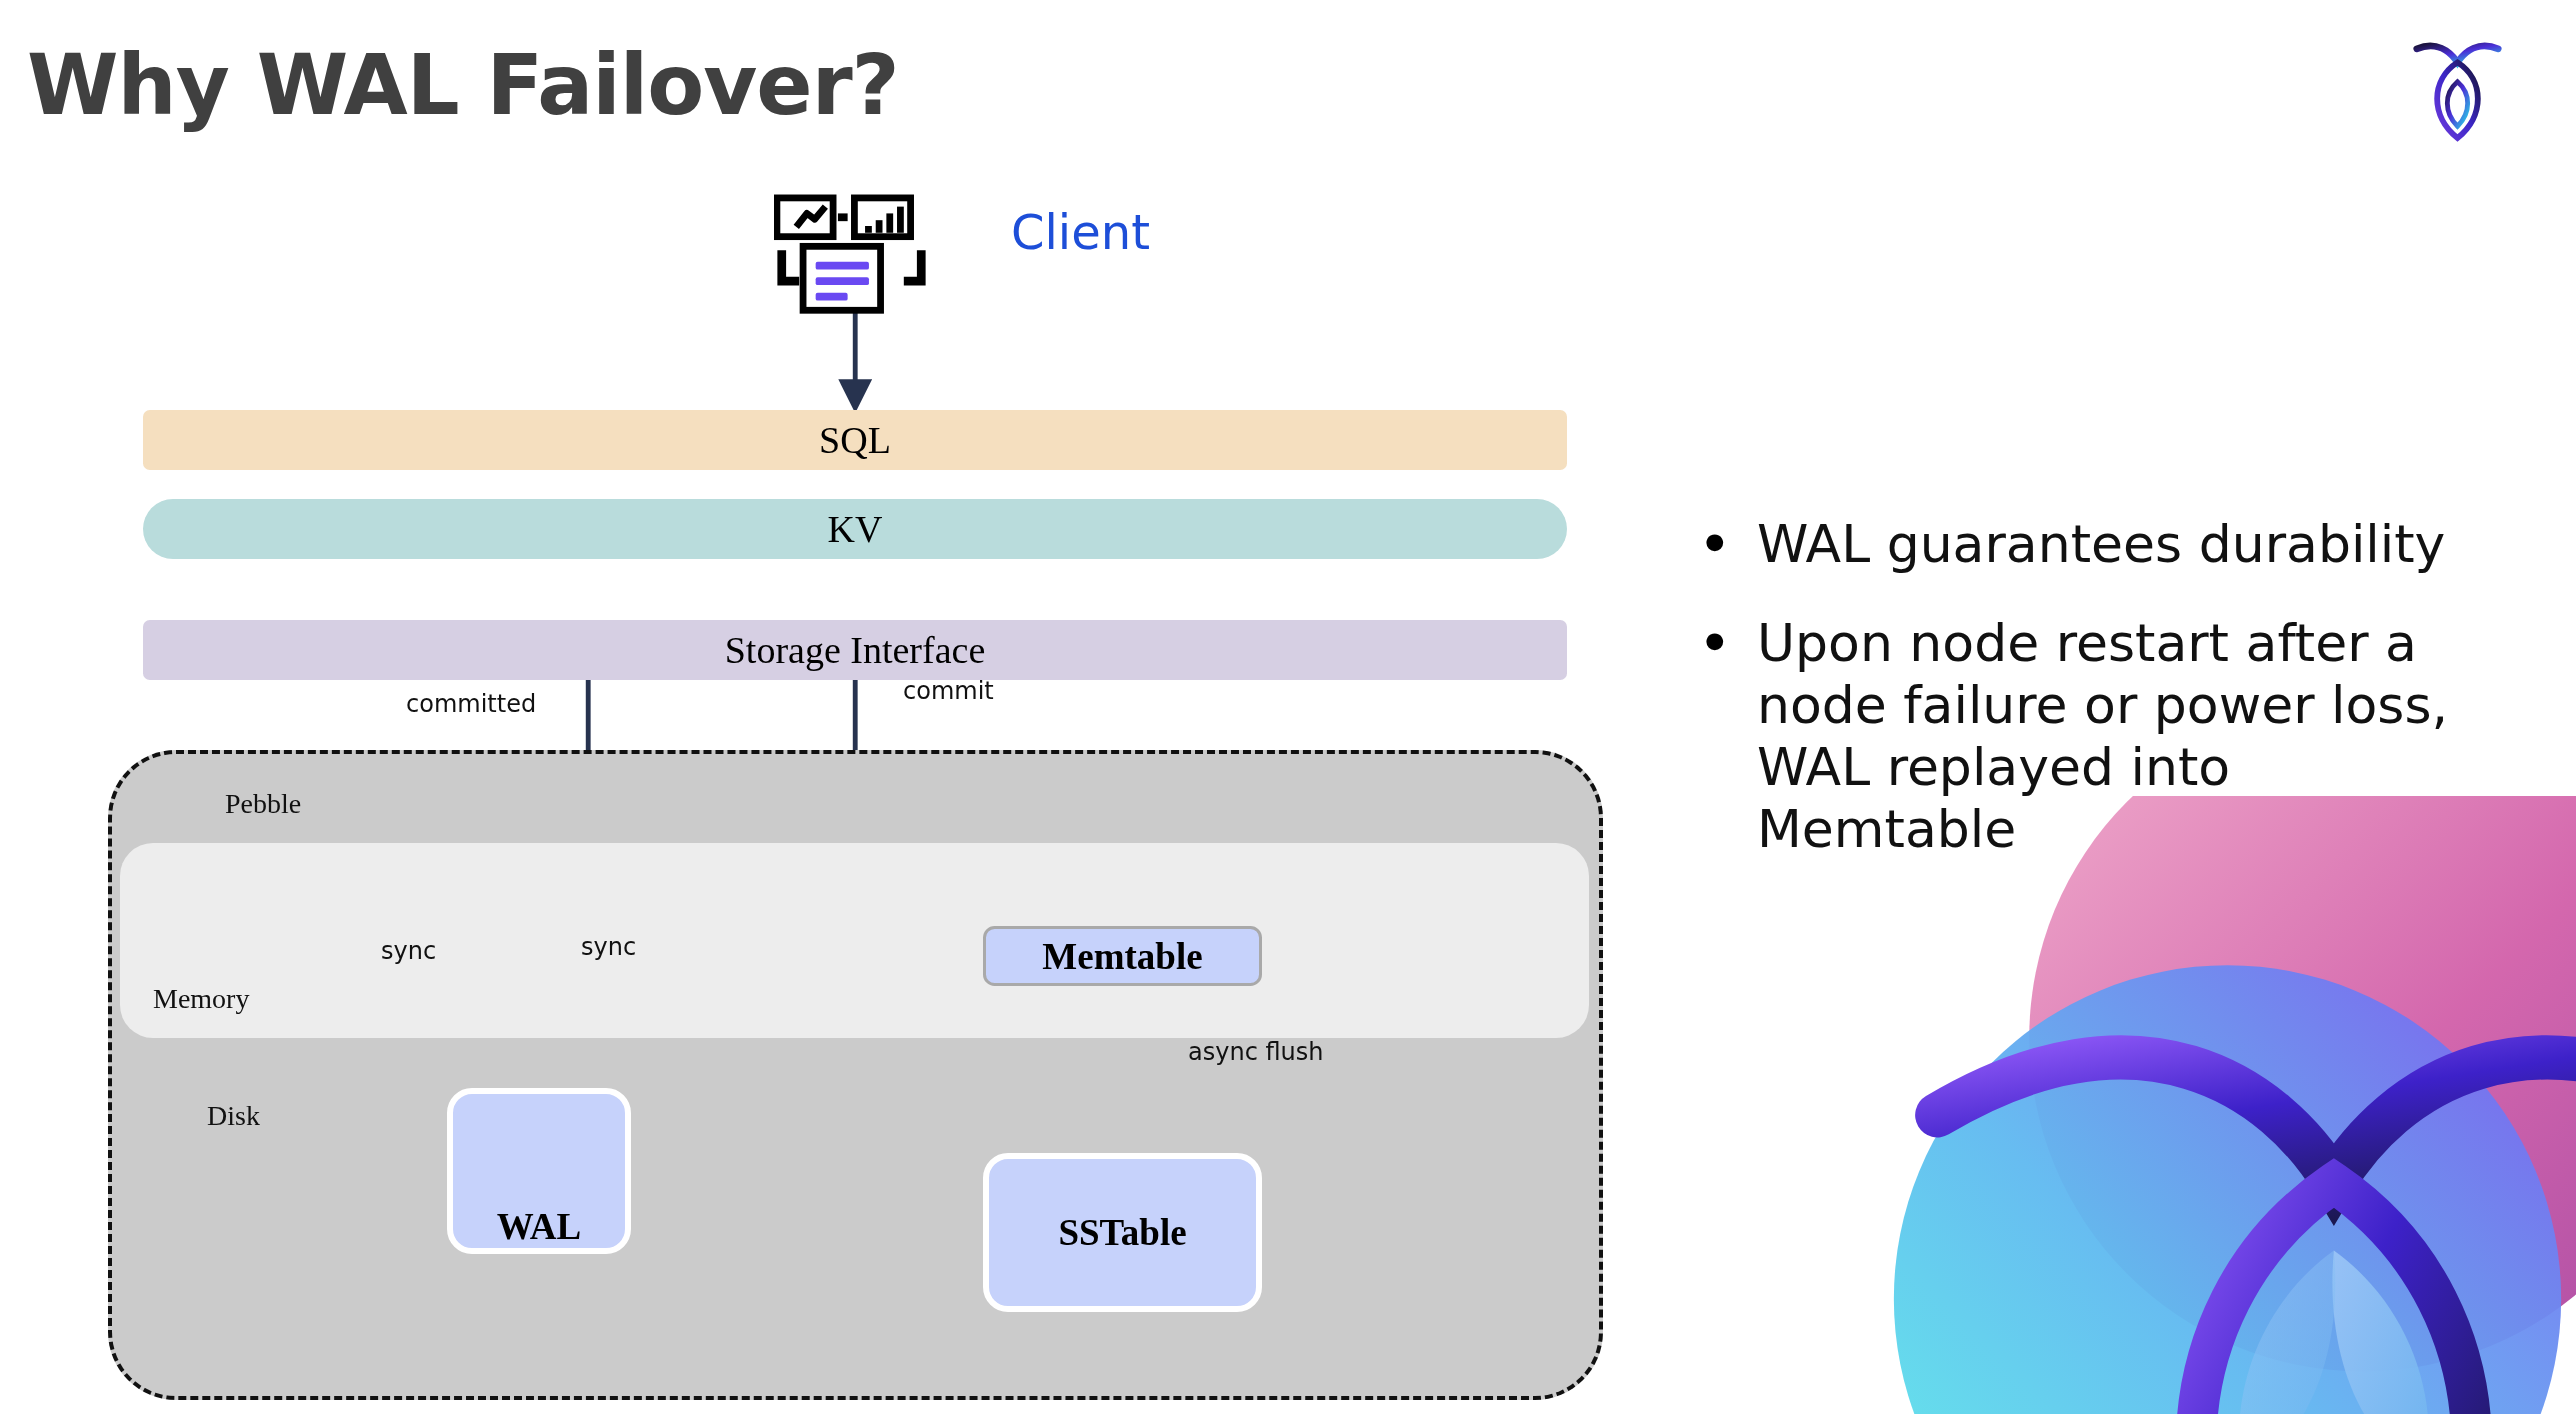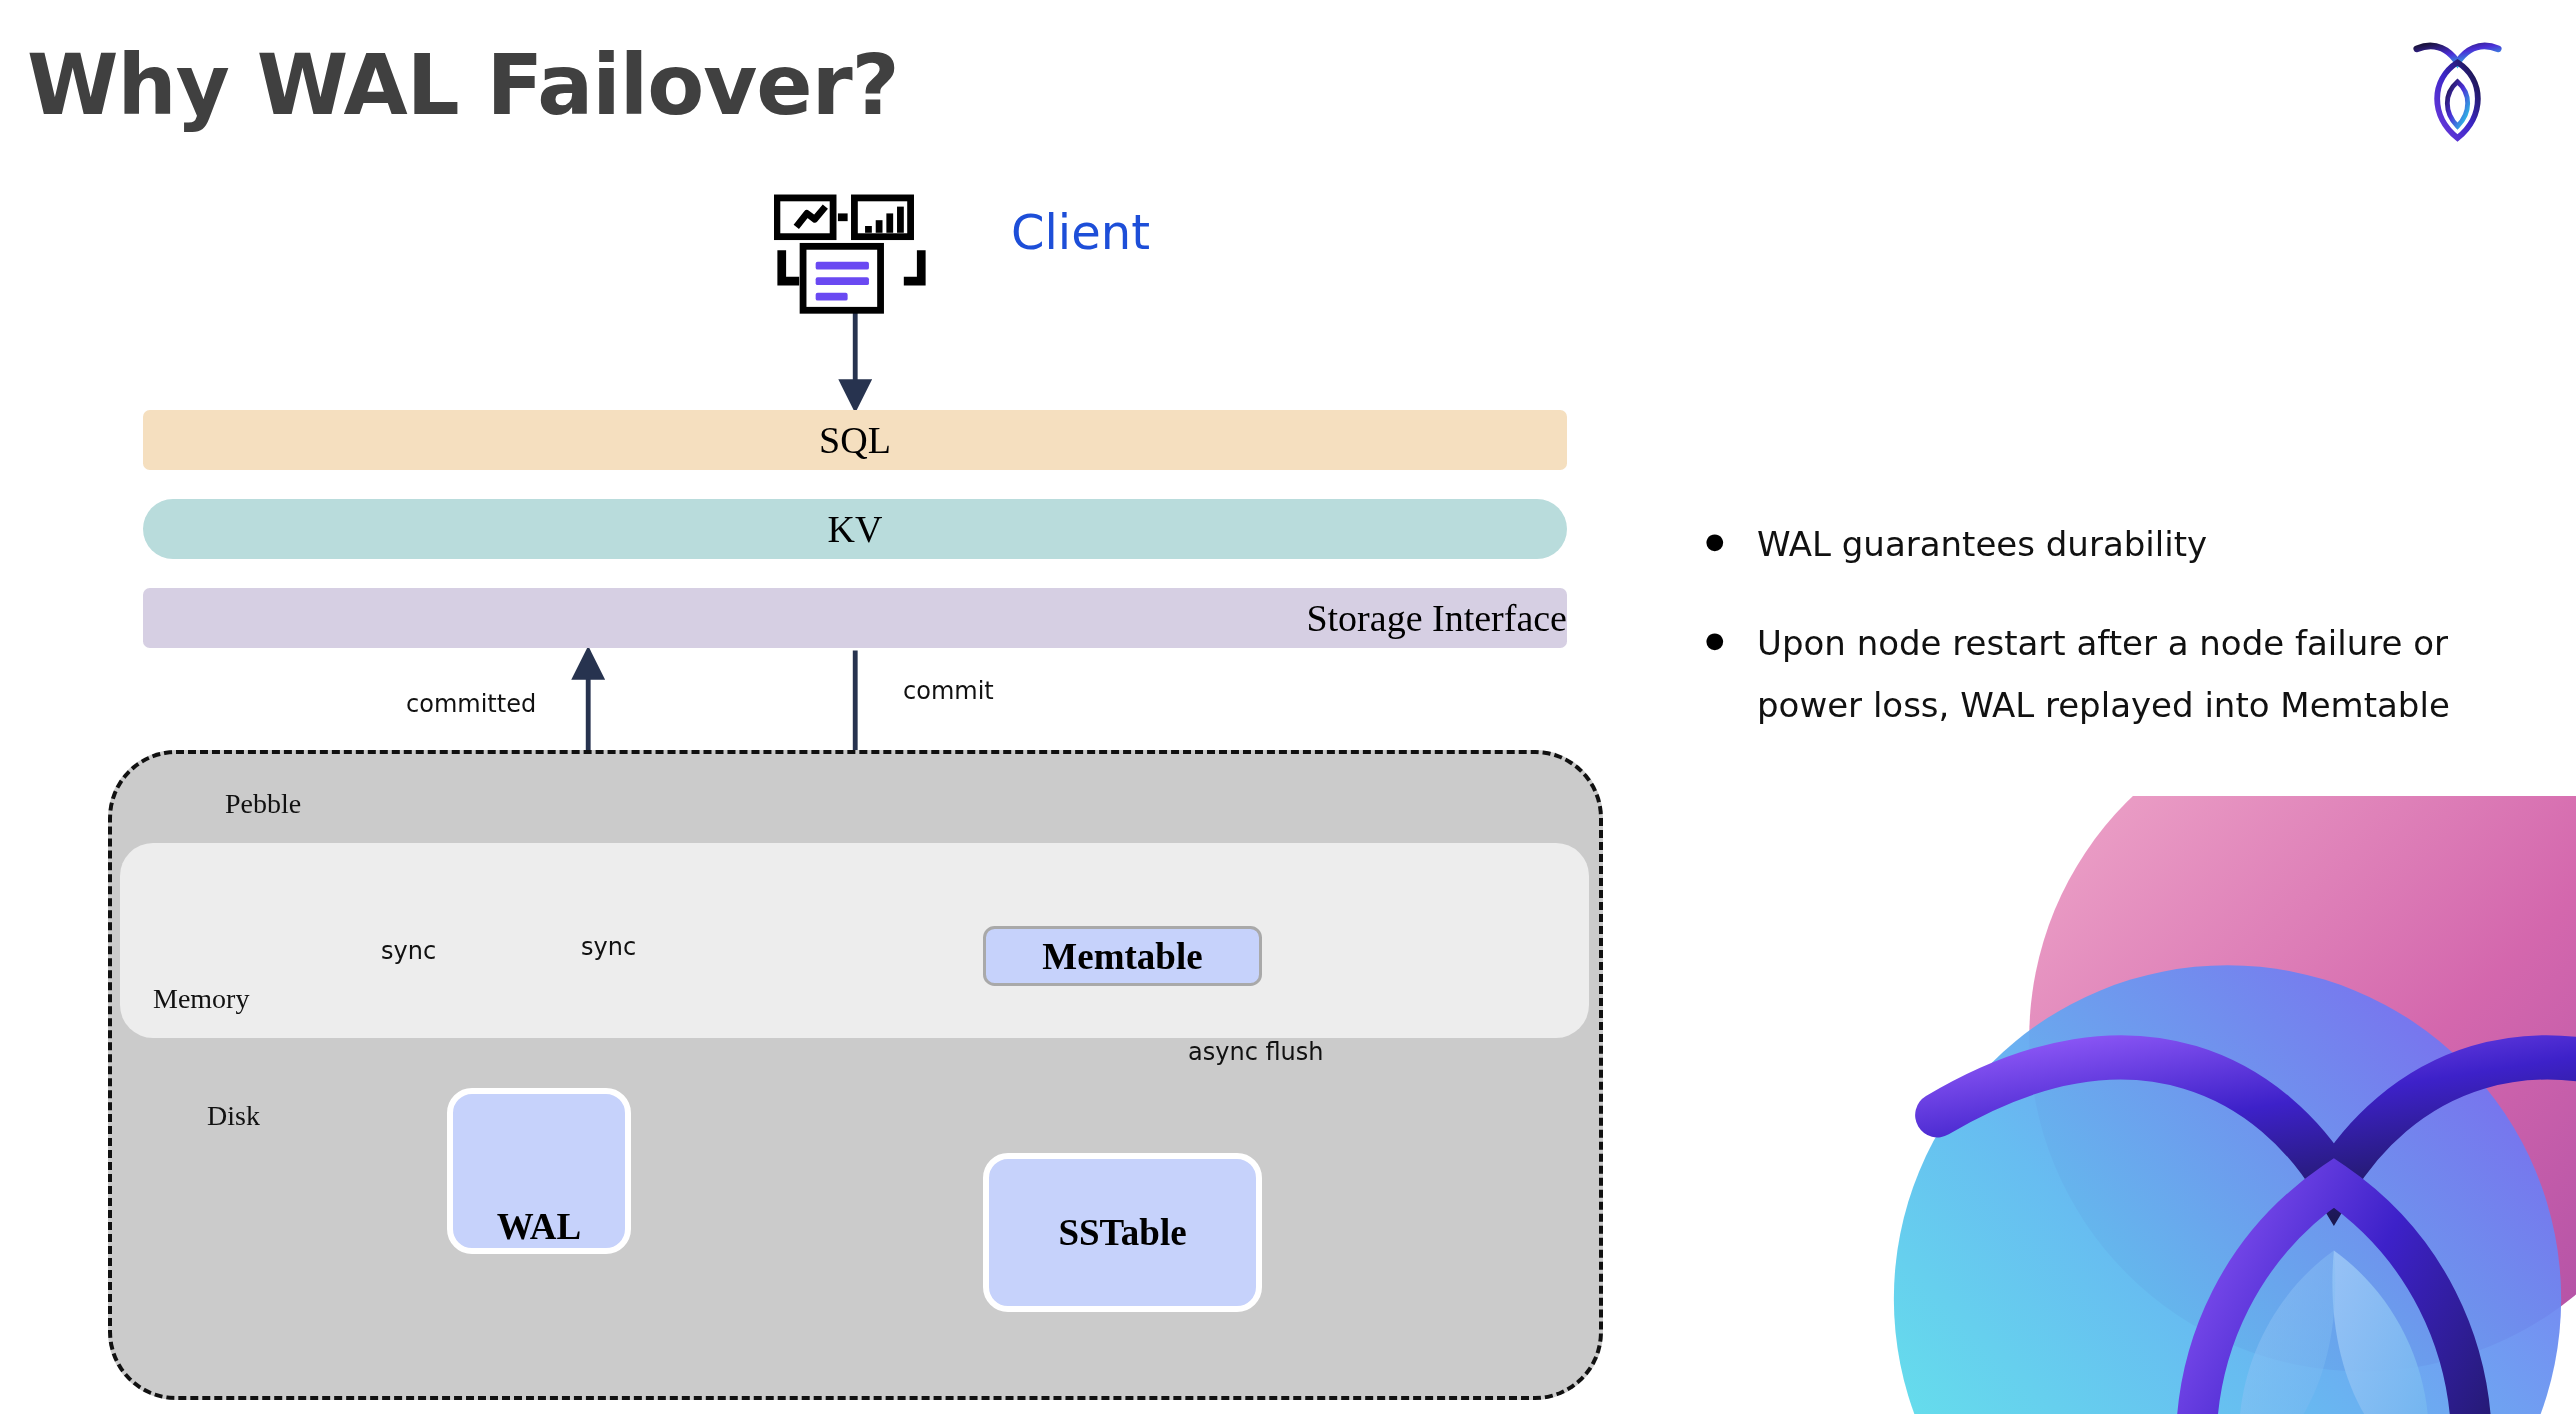--- a/index.html
+++ b/index.html
@@ -44,21 +44,21 @@
   
   .layer-bar{
     position:absolute;left:143px;width:1424px;height:60px;
     border-radius:6.8px;
     display:flex;align-items:center;justify-content:center;
     font-family:"Liberation Serif", serif;
     font-size:38px;color:#000;
   }
   #layer-sql{top:410px;}
   #layer-kv{top:499px;border-radius:30px;}
-  #layer-storage{top:588px;justify-content:flex-end;}
+  #layer-storage{top:620px;}
 
   
   #pebble-box{
     position:absolute;left:108px;top:750px;width:1495px;height:650px;
     background:#cbcbcb;
     border:4.8px dashed #111111;
     border-radius:68px;
     box-sizing:border-box;
   }
   #memory-box{
@@ -118,21 +118,21 @@
 
   
   #bullet-list{position:absolute;left:1703px;top:513px;width:784px;}
   .bullet-row{display:flex;align-items:flex-start;margin-bottom:37px;}
   .bullet-dot{
     flex:0 0 auto;width:54px;
     font-size:39px;line-height:56px;color:#000;text-align:left;
   }
   .bullet-text{
     font-family:"DejaVu Sans", sans-serif;
-    font-size:34px;line-height:62px;color:#111;
+    font-size:52px;line-height:62px;color:#111;
   }
 </style>
 </head>
 <body>
 
 <div class="slide">
 
   <div id="page-title">Why WAL Failover?</div>
 
   <svg id="brand-logo" viewBox="0 0 96 108">

